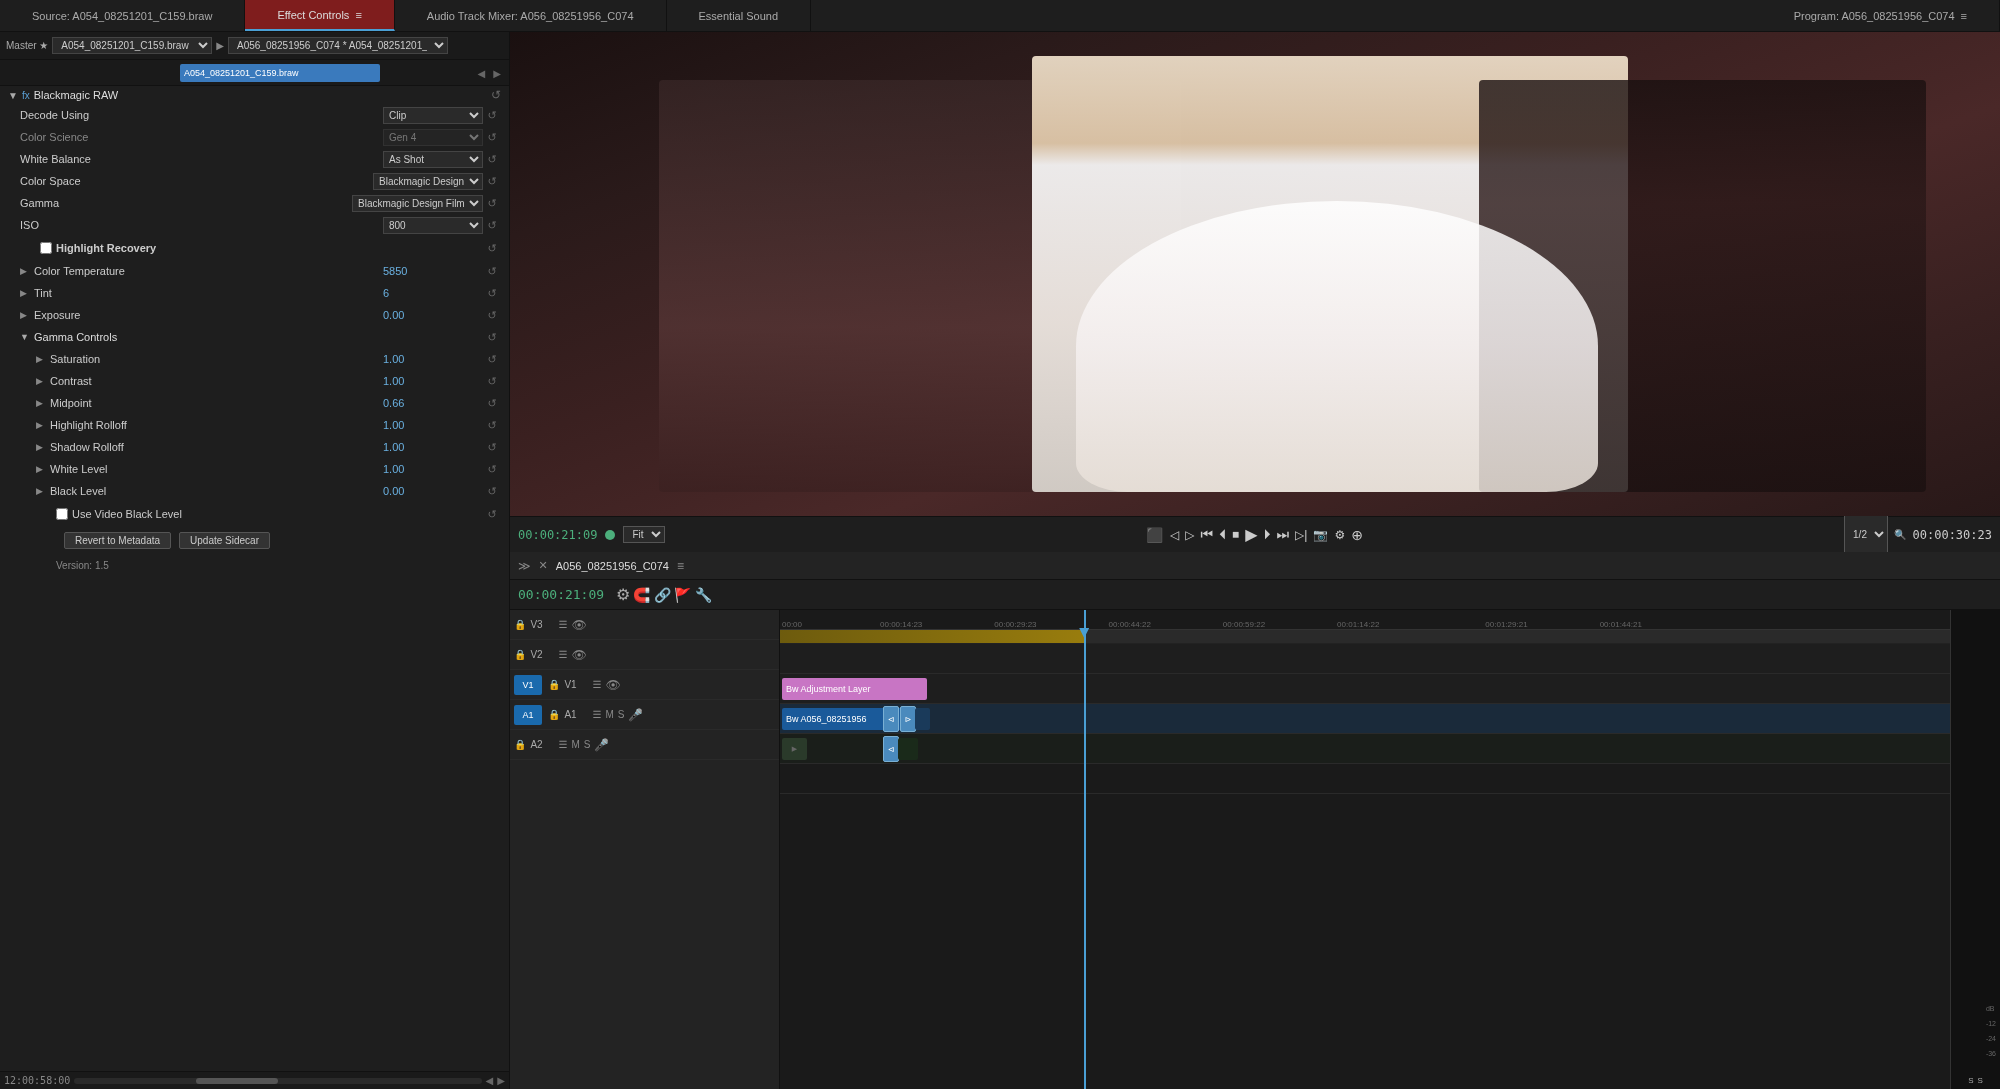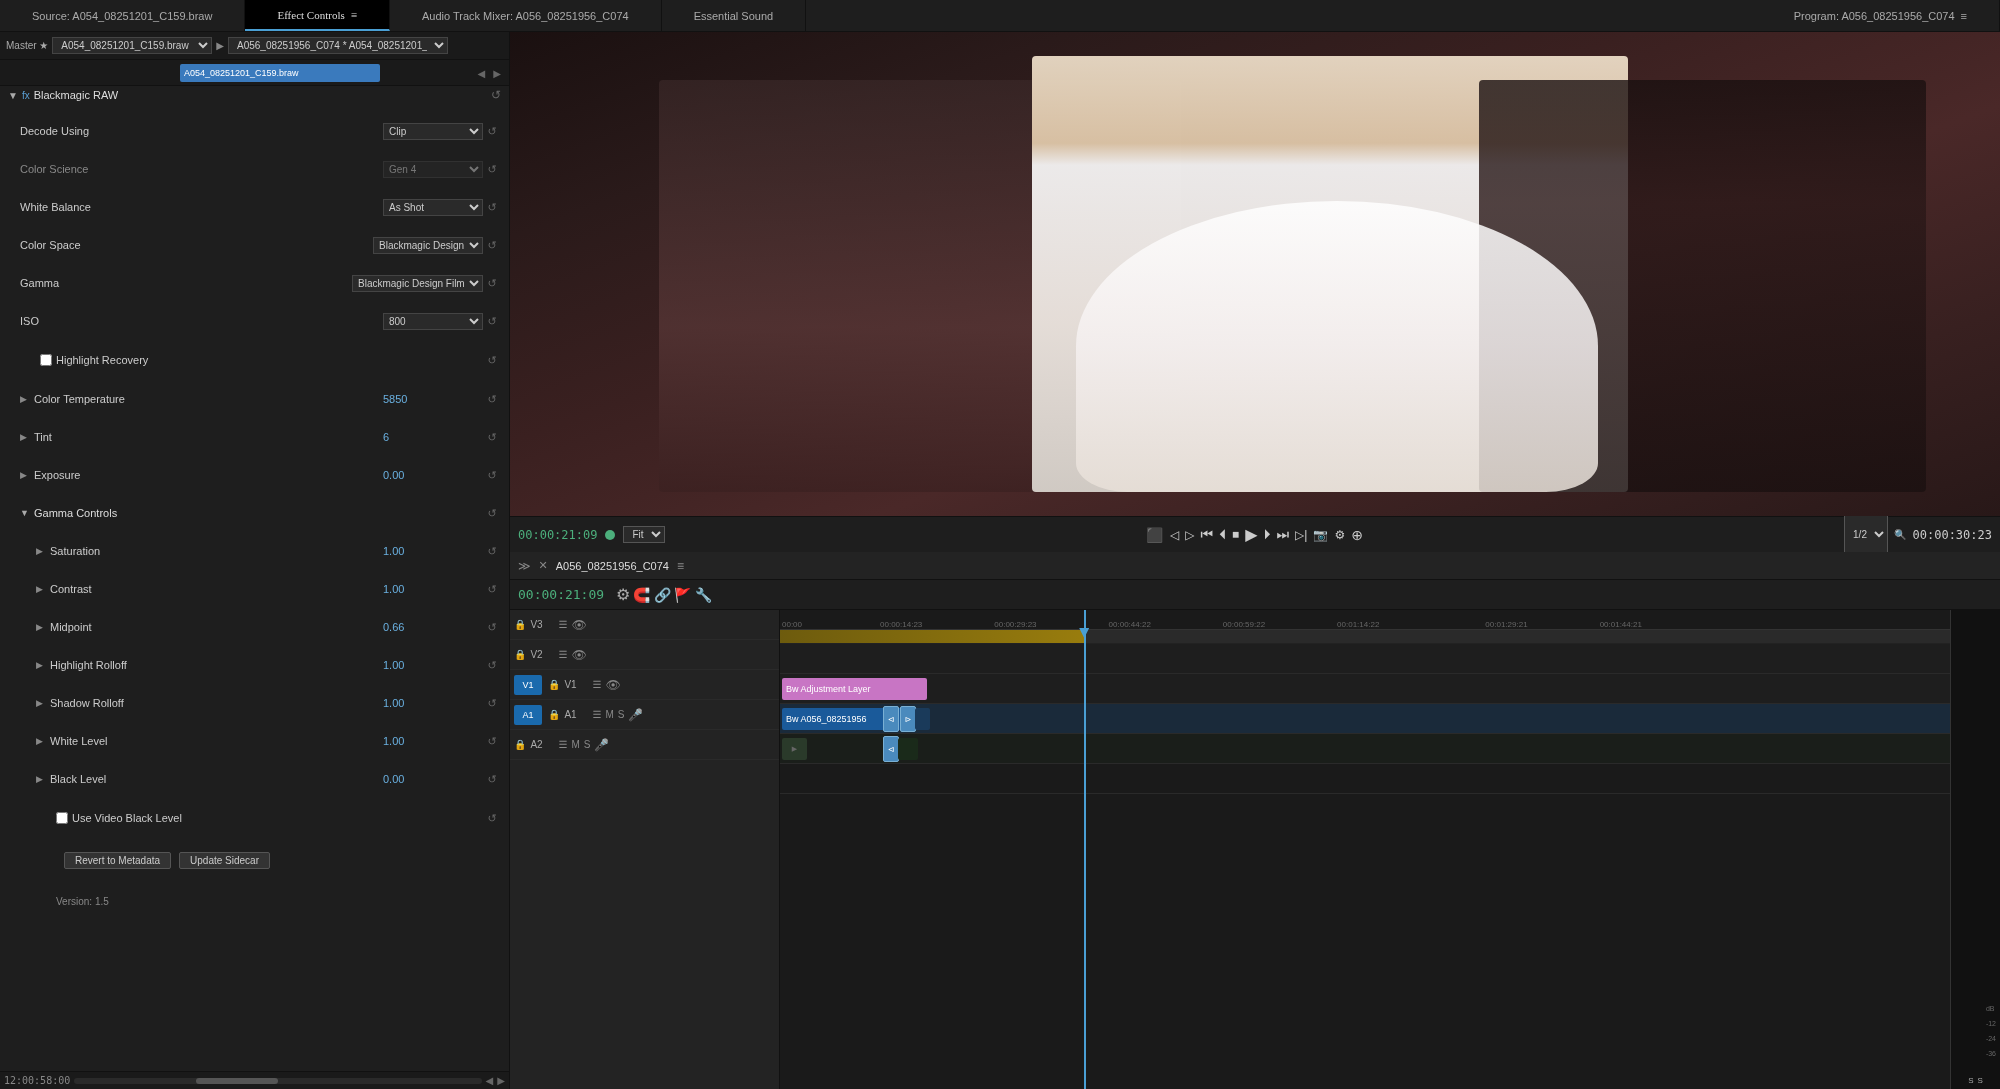--- a/index.html
+++ b/index.html
@@ -5,36 +5,36 @@
     * { margin: 0; padding: 0; box-sizing: border-box; }
     body { background: #1a1a1a; color: #ccc; font-family: 'Segoe UI', Arial, sans-serif; font-size: 11px; width: 2000px; height: 1089px; overflow: hidden; }
 
     
     .top-tabs {
       display: flex; align-items: center; background: #1e1e1e; border-bottom: 1px solid #111; height: 32px;
     }
     .top-tab {
       padding: 0 32px; height: 100%; display: flex; align-items: center; gap: 6px; cursor: pointer; color: #aaa; font-size: 11px; border-right: 1px solid #111;
     }
-    .top-tab.active { background: #000000; color: #ddd; border-bottom: 2px solid #4a9fd4; font-family: Liberation Serif, serif; }
+    .top-tab.active { background: #7f1d1d; color: #ddd; border-bottom: 2px solid #4a9fd4; }
 
     
     .main-container { display: flex; height: calc(1089px - 32px); }
 
     
     .left-panel { width: 510px; background: #1e1e1e; border-right: 1px solid #111; display: flex; flex-direction: column; }
 
     
     .clip-selector { display: flex; align-items: center; background: #1a1a1a; border-bottom: 1px solid #111; height: 28px; padding: 0 6px; gap: 4px; }
     .clip-selector select { background: #2a2a2a; border: 1px solid #444; color: #ccc; font-size: 10px; padding: 1px 4px; }
 
     
     .mini-timeline { background: #1a1a1a; border-bottom: 1px solid #111; height: 24px; position: relative; display: flex; align-items: center; }
 
-    .fx-row { display: flex; align-items: center; padding: 1px 8px 1px 4px; height: 22px; margin-top: 16px; }
+    .fx-row { display: flex; align-items: center; padding: 1px 8px 1px 4px; height: 22px; }
     .fx-name { flex: 1; font-size: 11px; color: #ccc; }
     .fx-value { min-width: 100px; font-size: 11px; }
     .fx-value.blue { color: #6ab0e0; }
     .fx-value select { background: #2a2a2a; border: 1px solid #444; color: #ccc; font-size: 10px; width: 100%; padding: 1px; }
     .reset-btn { width: 18px; height: 18px; display: flex; align-items: center; justify-content: center; color: #666; cursor: pointer; }
 
     .indent1 { padding-left: 20px; }
     .indent2 { padding-left: 36px; }
     .chevron { font-size: 9px; color: #888; width: 14px; }
     .btn-small { background: #333; border: 1px solid #555; color: #ccc; font-size: 10px; padding: 2px 10px; cursor: pointer; border-radius: 2px; }
@@ -186,21 +186,21 @@
           <select class="dropdown-select">
             <option>800</option>
           </select>
         </div>
         <div class="reset-btn">↺</div>
       </div>
 
       <div class="fx-row indent1" style="height:24px;">
         <div style="width:20px;"></div>
         <input type="checkbox" style="width: 12px; height: 12px;">
-        <span style="margin-left:4px;">Highlight Recovery</span>
+        <span style="margin-left:4px;font-weight:bold;">Highlight Recovery</span>
         <div style="flex:1"></div>
         <div class="reset-btn">↺</div>
       </div>
 
       <div class="fx-row indent1">
         <span class="chevron">▶</span>
         <div class="fx-name">Color Temperature</div>
         <div class="fx-value blue" style="color:#6ab0e0;cursor:pointer;">5850</div>
         <div class="reset-btn">↺</div>
       </div>

